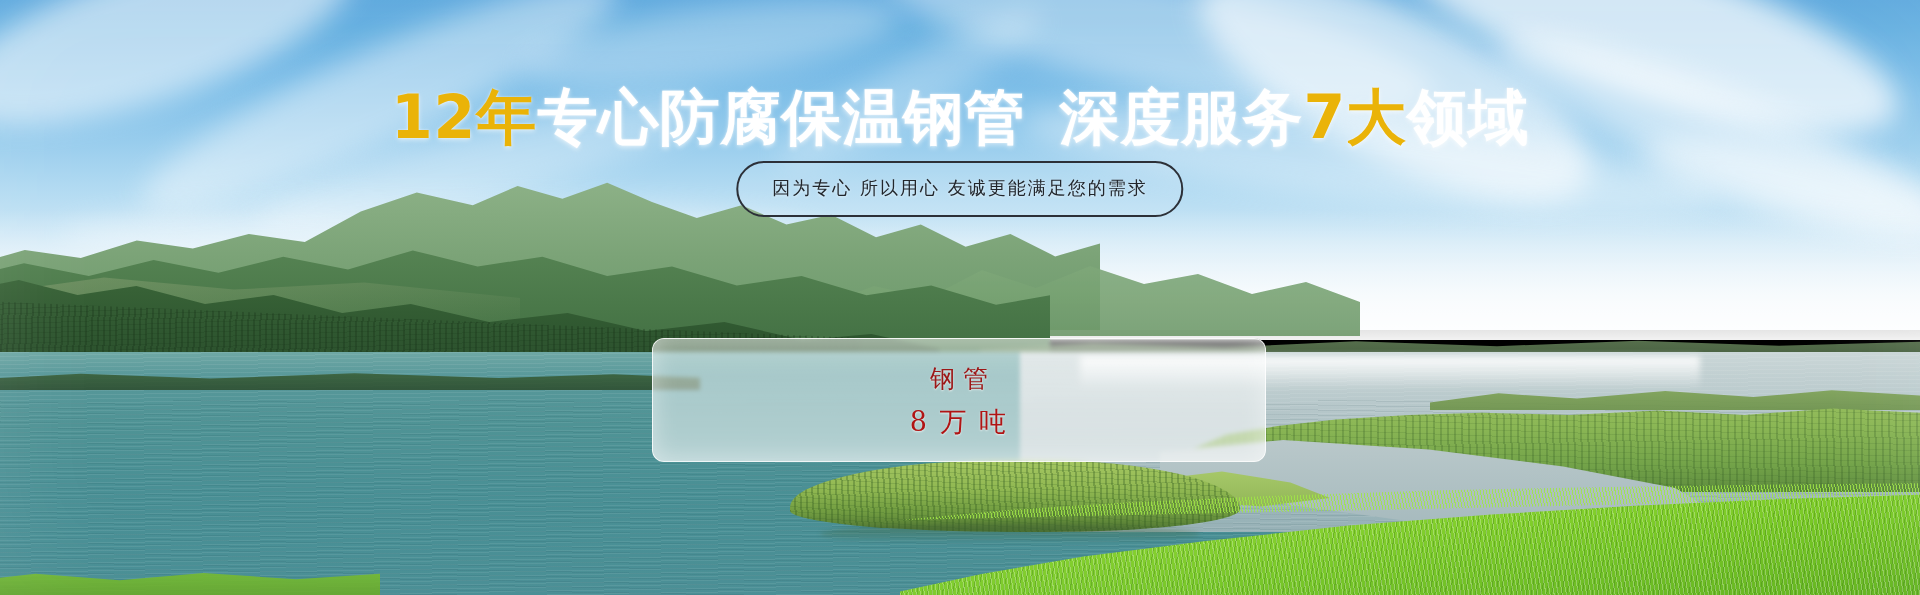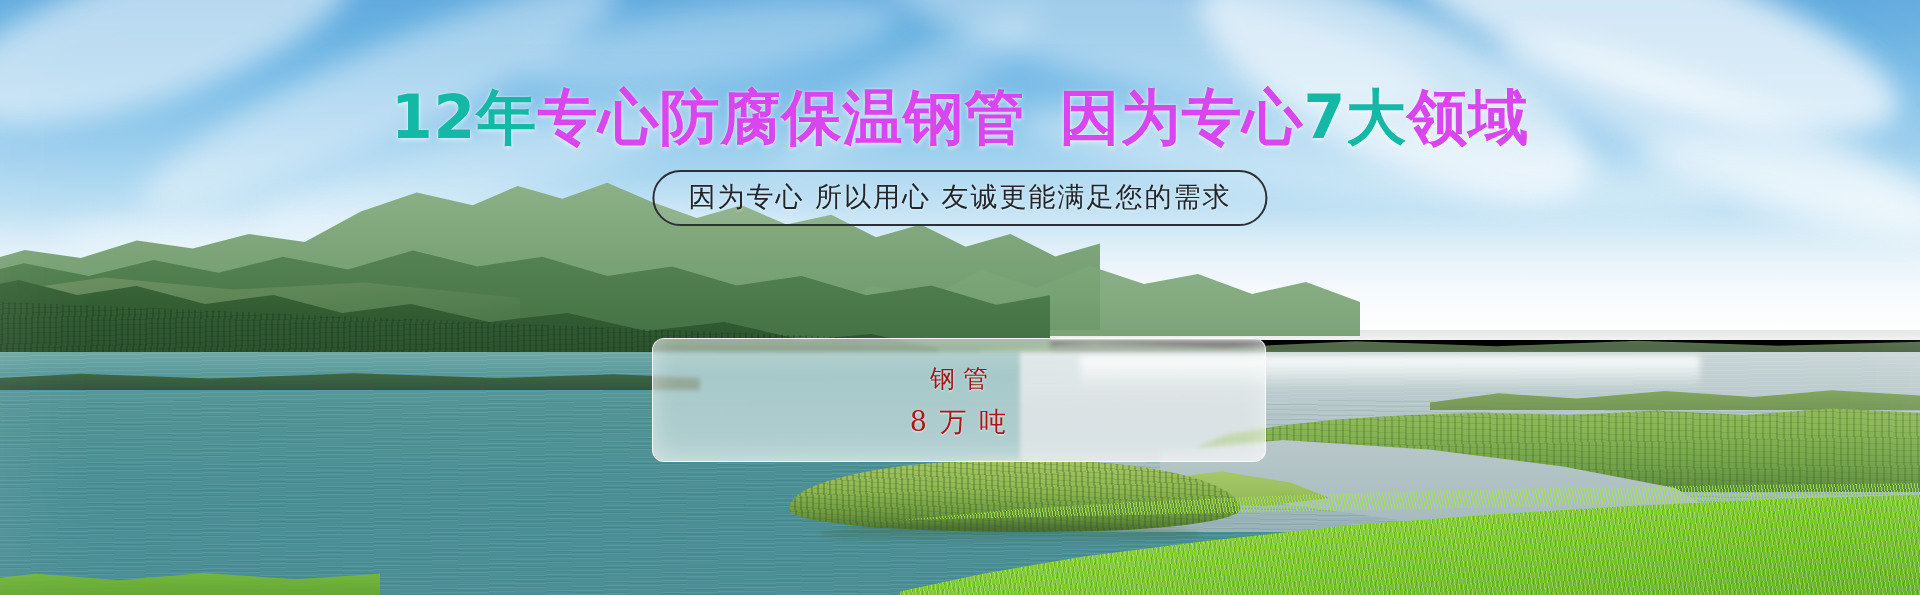--- a/index.html
+++ b/index.html
@@ -199,30 +199,30 @@
   }
 
   
   .headline{
     position:absolute;left:0;top:86px;width:1920px;
     text-align:center;white-space:nowrap;
     font-size:60px;line-height:62px;font-weight:bold;
     letter-spacing:1px;
     text-shadow:0 2px 5px rgba(255,255,255,.55), 0 0 2px rgba(255,255,255,.6);
   }
-  .hl-dark{color:#d946ef;}
-  .hl-red{color:#14b8a6;}
+  .hl-dark{color:#ffffff;}
+  .hl-red{color:#eab308;}
   .hl-gap{display:inline-block;width:34px;}
 
   
   .pill{
-    position:absolute;left:50%;top:170px;transform:translateX(-50%);
+    position:absolute;left:50%;top:161px;transform:translateX(-50%);
     padding:9px 34px 11px;
     border:2px solid #2c3038;border-radius:30px;
-    font-size:27px;line-height:32px;color:#22262c;font-weight:normal;
+    font-size:18px;line-height:32px;color:#22262c;font-weight:normal;
     letter-spacing:2px;white-space:nowrap;
     background:rgba(255,255,255,.10);
     text-shadow:0 1px 3px rgba(255,255,255,.6);
   }
 
   
   .cards{
     position:absolute;left:652px;top:338px;width:614px;height:124px;
     display:flex;gap:1px;flex-direction:column;
   }
@@ -295,21 +295,21 @@
   <div class="sandbar"></div>
   <div class="island"></div>
   <div class="island-tex"></div>
   <div class="island-refl"></div>
   <div class="grass-edge"></div>
   <div class="grass-fg"></div>
   <div class="grass-fg-tex"></div>
   <div class="grass-left"></div>
 
   <div class="headline">
-    <span class="hl-red">12年</span><span class="hl-dark">专心防腐保温钢管</span><span class="hl-gap"></span><span class="hl-dark">因为专心</span><span class="hl-red">7大</span><span class="hl-dark">领域</span>
+    <span class="hl-red">12年</span><span class="hl-dark">专心防腐保温钢管</span><span class="hl-gap"></span><span class="hl-dark">深度服务</span><span class="hl-red">7大</span><span class="hl-dark">领域</span>
   </div>
 
   <div class="pill">因为专心 所以用心  友诚更能满足您的需求</div>
 
   <div class="cards">
 
     <div class="card">
       <div class="card-title">钢管</div>
       <div class="card-value"><span>8 万 吨</span></div>
     </div>

